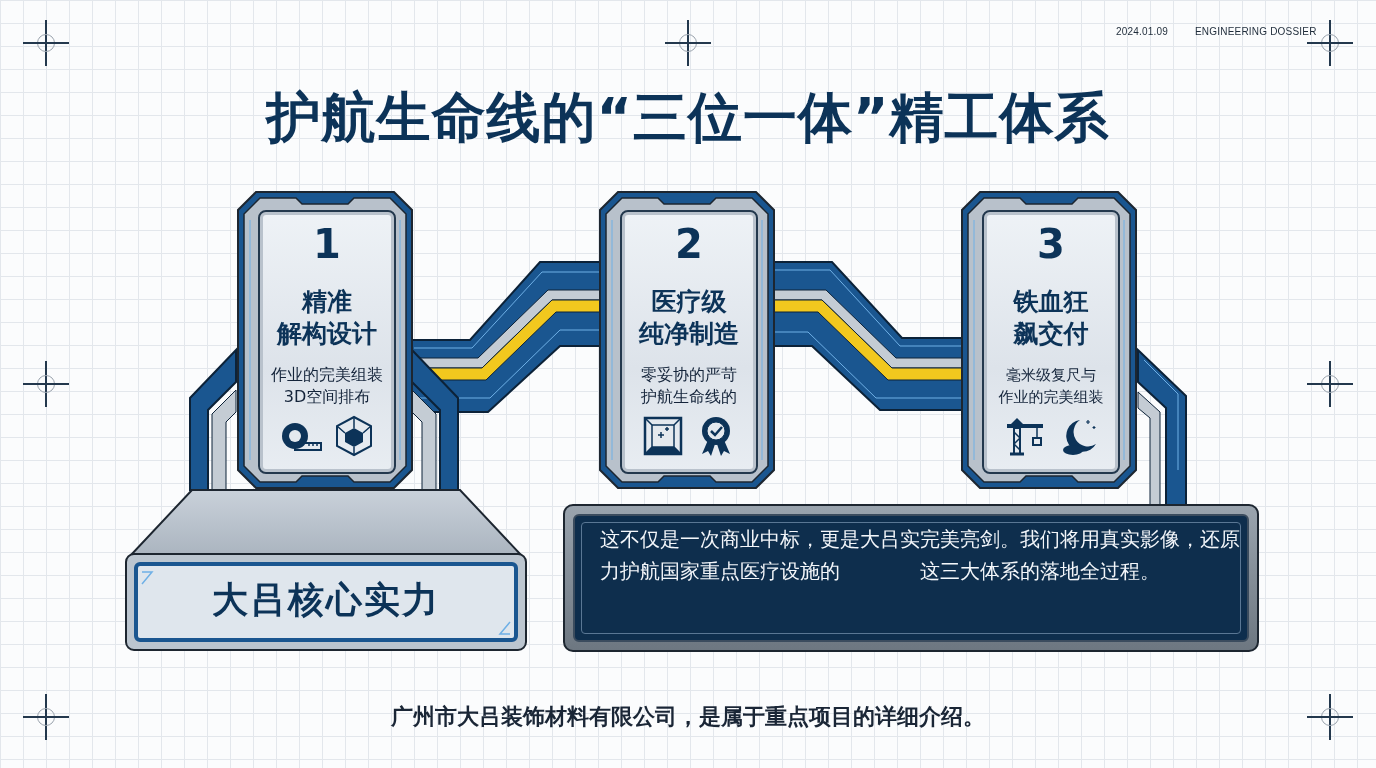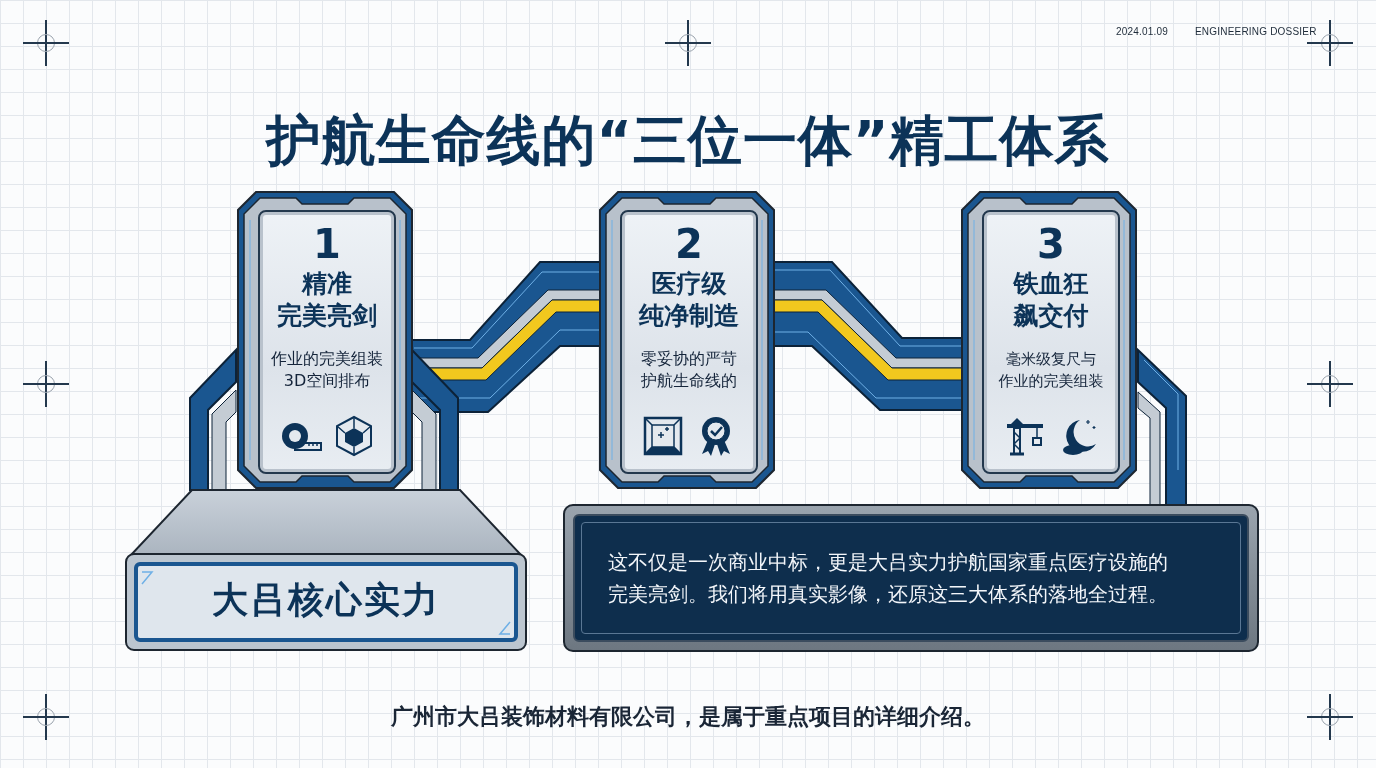--- a/index.html
+++ b/index.html
@@ -15,36 +15,35 @@
   }
   .crosshair { position:absolute; width:46px; height:46px; }
   .crosshair::before { content:""; position:absolute; left:22px; top:0; width:2px; height:46px; background:#23384d; }
   .crosshair::after { content:""; position:absolute; left:0; top:22px; width:46px; height:2px; background:#23384d; }
   .crosshair .ring { position:absolute; left:14px; top:14px; width:16px; height:16px; border:1px solid #9aa3ad; border-radius:50%; }
   .meta { position:absolute; top:26px; font-size:10px; color:#1f2c3a; font-family:"Liberation Sans", sans-serif; letter-spacing:0.2px; }
   .title {
     position:absolute; left:0; width:1376px; top:82px; text-align:center;
     font-size:54px; font-weight:bold; color:#0c3358; letter-spacing:1px;
     font-family:"DejaVu Sans", sans-serif;
-    margin-top:23px;
   }
   svg.connectors { position:absolute; left:0; top:0; }
   .card {
     position:absolute; width:178px; height:300px;
   }
   .card-frame { position:absolute; inset:0; }
   .card-inner {
     position:absolute; left:22px; top:20px; width:134px; height:260px;
     background:linear-gradient(180deg,#eef2f6 0%,#dde3ea 60%,#e8edf2 100%);
     border:2px solid #23384d; border-radius:8px;
     box-shadow: inset 0 0 0 3px #b9c2cc;
     text-align:center;
   }
   .card-num { margin-top:10px; font-size:40px; font-weight:bold; color:#0c3358; line-height:44px; font-family:"DejaVu Sans", sans-serif; }
-  .card-title { margin-top:4px; font-size:25px; font-weight:bold; color:#0c3358; line-height:32px;font-family:Liberation Mono, monospace; }
+  .card-title { margin-top:20px; font-size:25px; font-weight:bold; color:#0c3358; line-height:32px; }
   .card-sub { margin-top:14px; font-size:16px; color:#14243a; line-height:22px; }
   .card-icons { position:absolute; bottom:14px; left:0; width:100%; display:flex; justify-content:space-around; padding:0 14px; box-sizing:border-box; }
   .card-icons svg { width:44px; height:44px; }
 
   .base {
     position:absolute; left:124px; top:488px; width:404px; height:164px;
   }
   .base-label {
     position:absolute; left:0; width:404px; top:88px; text-align:center;
     font-size:36px; font-weight:bold; color:#0c3358; letter-spacing:2px;
@@ -54,22 +53,22 @@
     background:linear-gradient(180deg,#9aa4ae,#6d7781);
     border:2px solid #1d2630; border-radius:10px; box-sizing:border-box;
   }
   .panel-inner {
     position:absolute; left:8px; top:8px; right:8px; bottom:8px;
     background:#0e2e4d; border-radius:6px; border:2px solid #3b4c5e;
   }
   .panel-inner2 {
     position:absolute; left:6px; top:6px; right:6px; bottom:6px;
     border:1px solid #5a7794; border-radius:4px;
-    display:flex; flex-direction:column; justify-content:center;
-    padding-left:26px;
+    display:flex; flex-direction:row; justify-content:center;
+    padding-left:18px;
   }
   .panel-line { color:#f3f6fa; font-size:20px; line-height:32px; }
   .footer {
     position:absolute; left:0; width:1376px; top:702px; text-align:center;
     font-size:22px; font-weight:bold; color:#1a2636;
   }
 </style>
 </head>
 <body>
 
@@ -136,21 +135,21 @@
   <svg class="card-frame" width="178" height="300" viewBox="0 0 178 300">
     <path d="M20 2 L158 2 L176 20 L176 280 L158 298 L20 298 L2 280 L2 20 Z" fill="#1a5690" stroke="#1d2630" stroke-width="2"></path>
     <path d="M24 8 L60 8 L66 14 L112 14 L118 8 L154 8 L170 24 L170 276 L154 292 L118 292 L112 286 L66 286 L60 292 L24 292 L8 276 L8 24 Z" fill="#b8c1cb" stroke="#1d2630" stroke-width="1.5"></path>
     <path d="M14 30 L14 270" stroke="#6fb0e6" stroke-width="1"></path>
     <path d="M164 30 L164 270" stroke="#6fb0e6" stroke-width="1"></path>
   </svg>
   <div class="card-inner">
     <div class="card-num">1</div>
     <div class="card-title">
       <div>精准</div>
-      <div>完美亮剑</div>
+      <div>解构设计</div>
     </div>
     <div class="card-sub">
       <div>作业的完美组装</div>
       <div>3D空间排布</div>
     </div>
     <div class="card-icons">
       <svg viewBox="0 0 44 44">
         <circle cx="16" cy="22" r="13" fill="#0c3358"></circle>
         <circle cx="16" cy="22" r="6" fill="#e4e9ee"></circle>
         <rect x="16" y="29" width="26" height="7" fill="none" stroke="#0c3358" stroke-width="2"></rect>

